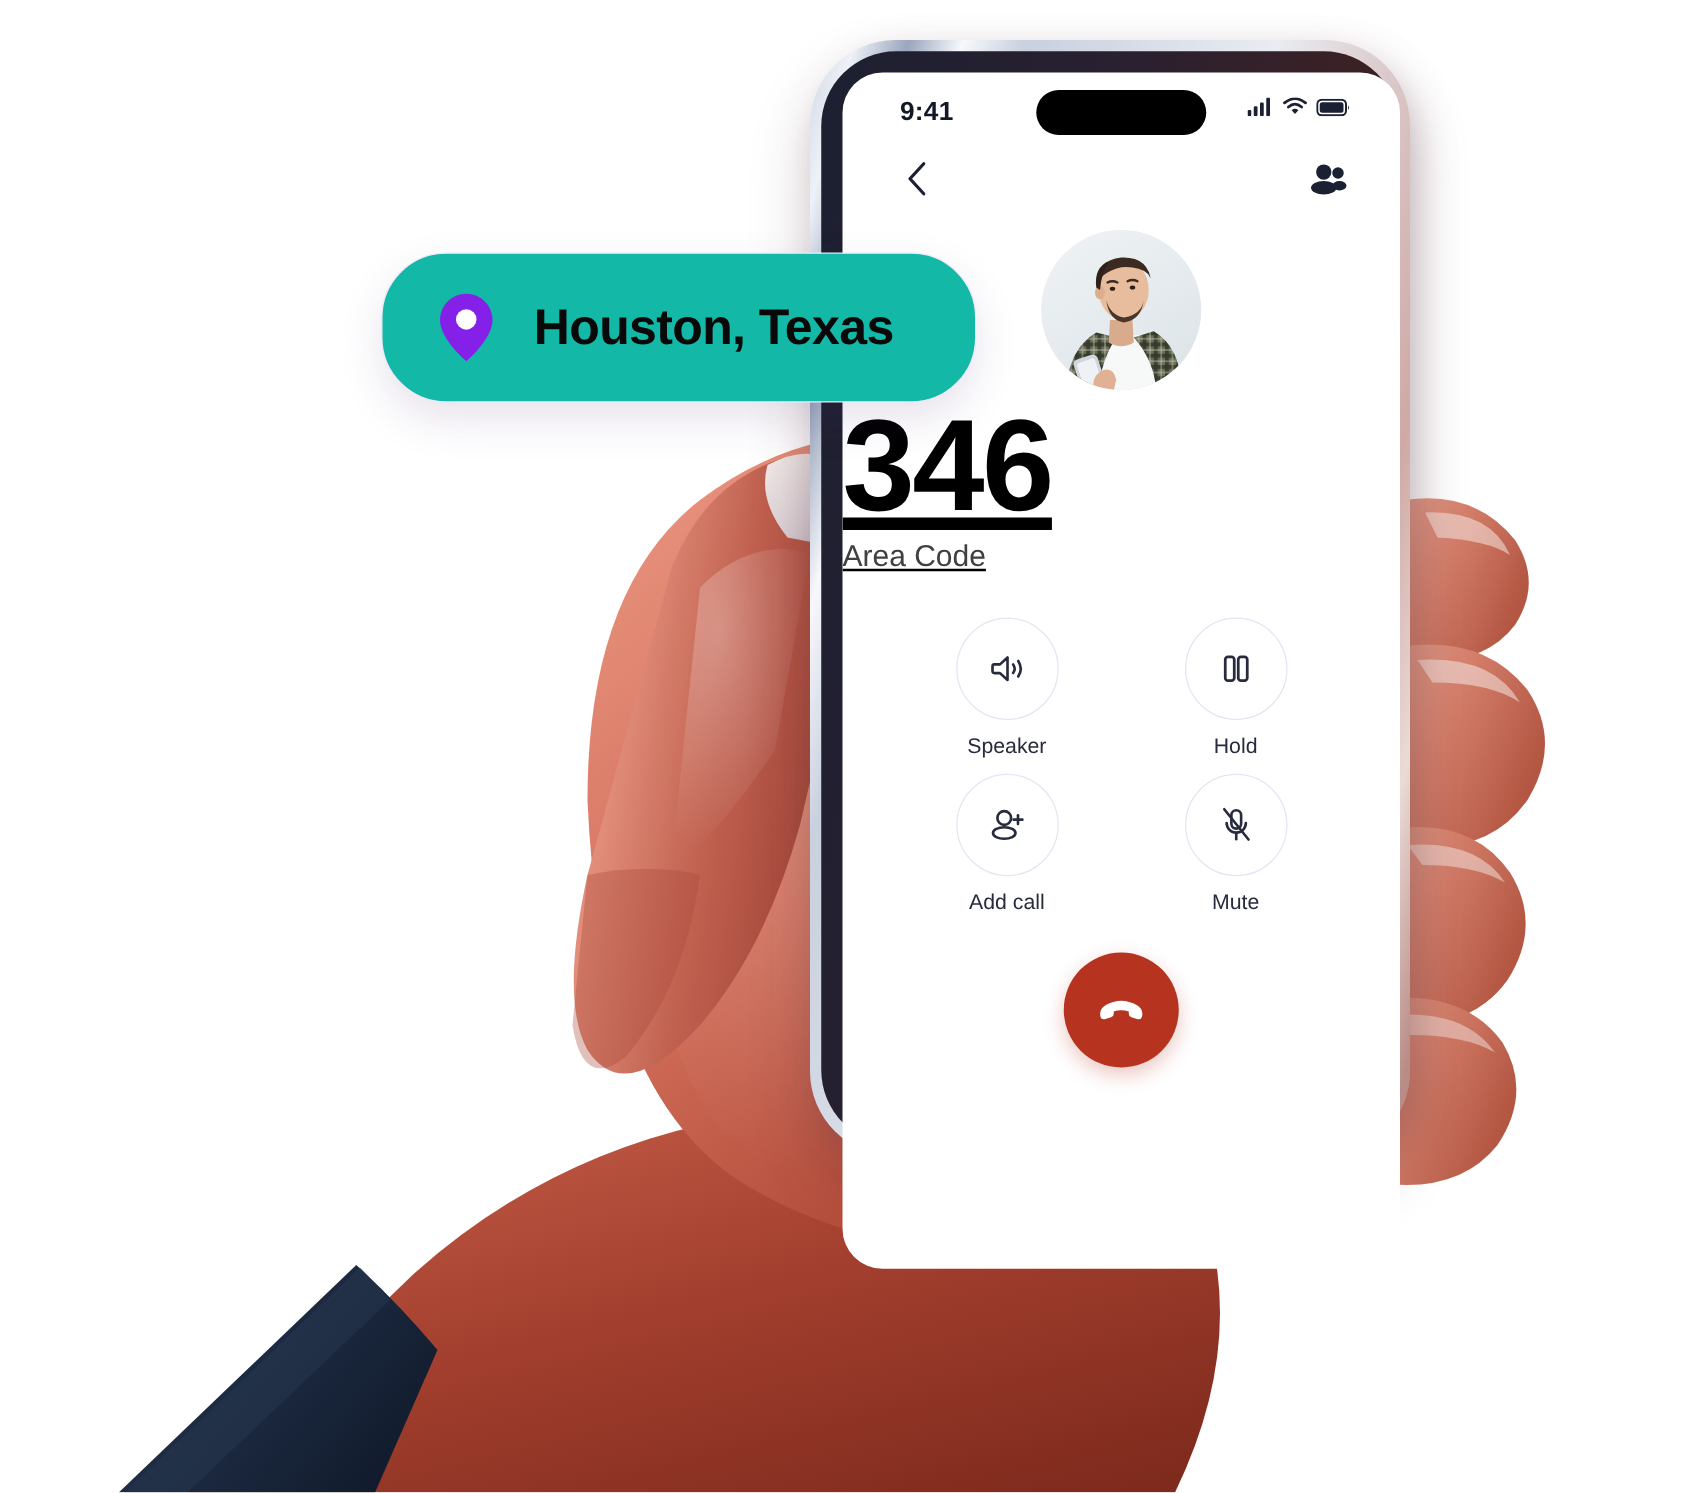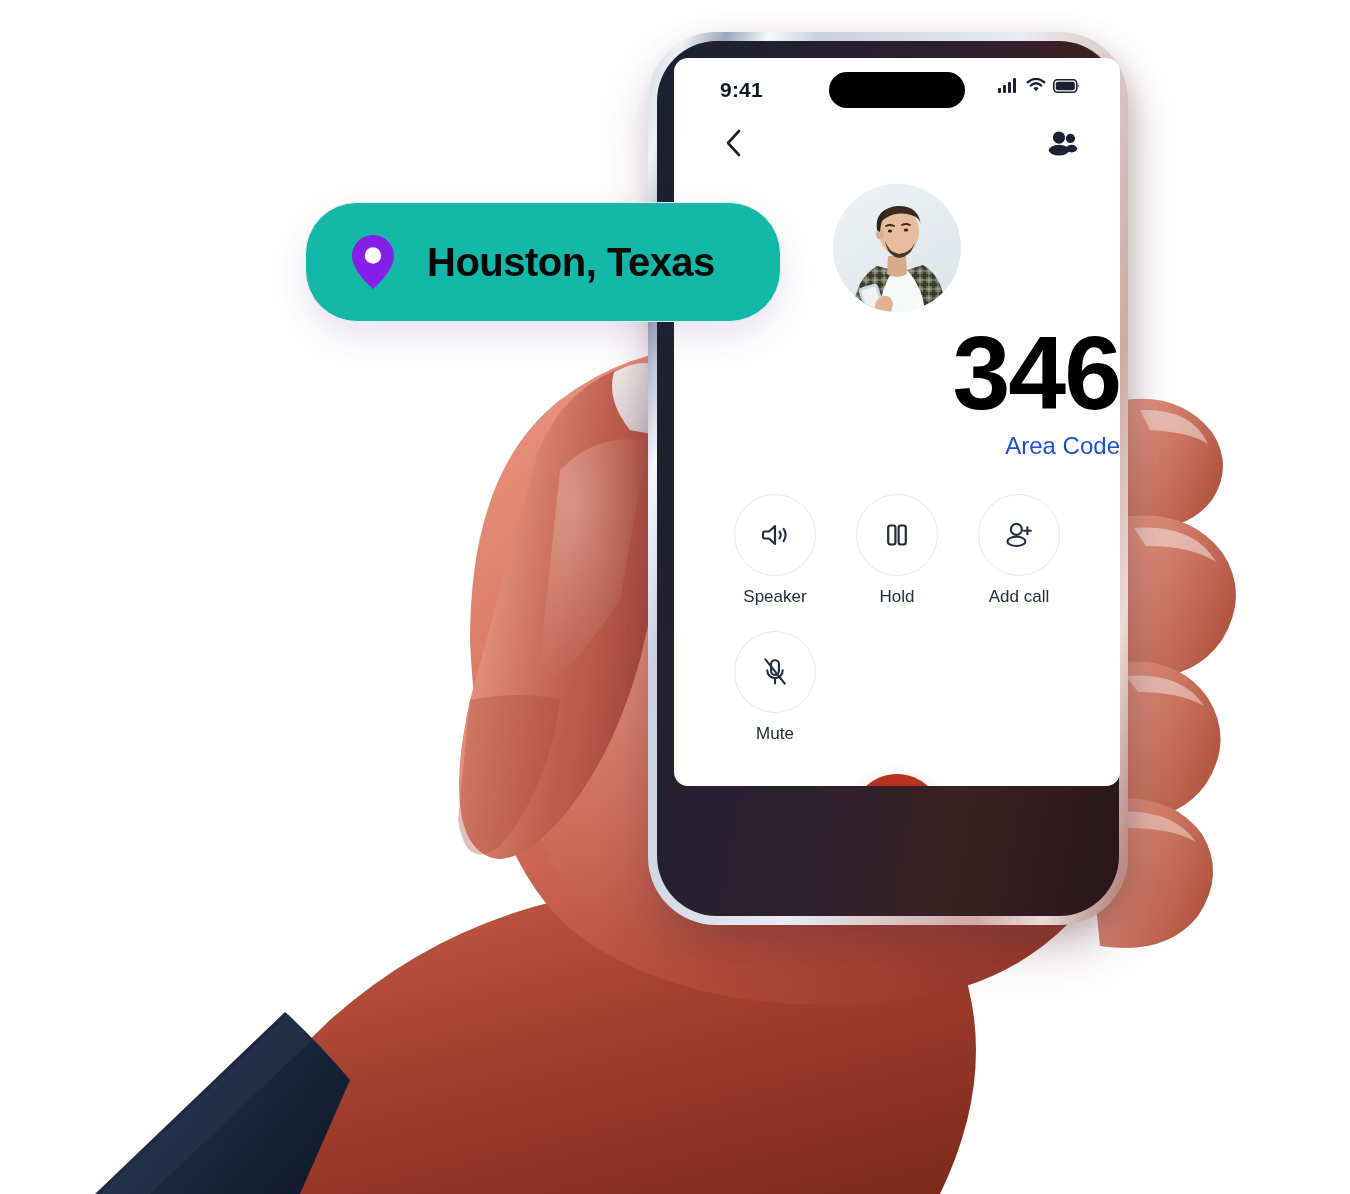--- a/index.html
+++ b/index.html
@@ -66,22 +66,22 @@
     left: 9px; top: 9px;
     width: 462px;
     height: 875px;
     border-radius: 60px;
     background: linear-gradient(100deg, #1c2030 0%, #2a2030 40%, #3a2124 70%, #2a1618 100%);
   }
   .phone-screen {
     position: absolute;
     left: 17px; top: 17px;
     width: 446px;
-    height: 728px;
-    border-radius: 14px;
+    height: 957px;
+    border-radius: 32px;
     background: #ffffff;
     overflow: hidden;
   }
 
   
   .statusbar {
     position: relative;
     height: 58px;
   }
   .sb-time {
@@ -126,22 +126,23 @@
   .nav-contacts {
     position: absolute;
     right: 38px; top: 8px;
     width: 38px; height: 38px;
     display: flex; align-items: center; justify-content: center;
     cursor: pointer;
   }
 
   
   .caller {
-    text-align: right;
+    text-align: left;
     margin-top: 2px;
+    text-decoration: underline;
   }
   .avatar {
     width: 128px;
     height: 128px;
     border-radius: 50%;
     margin: 0 auto;
     overflow: hidden;
     position: relative;
     background: #e7ecef;
   }
@@ -152,30 +153,30 @@
     font-size: 104px;
     line-height: 0.92;
     font-weight: bold;
     color: #000000;
     letter-spacing: -2px;
     font-family: "Liberation Sans", sans-serif;
   }
   .area-label {
     margin-top: 10px;
     font-size: 24px;
-    color: #1d4ed8;
+    color: #404040;
     font-weight: normal;
   }
 
   
   .actions {
     margin-top: 34px;
     display: grid;
-    grid-template-columns: repeat(3, 1fr);
-    row-gap: 24px;
+    grid-template-columns: repeat(2, 1fr);
+    row-gap: 12px;
     padding: 0 40px;
   }
   .action {
     display: flex;
     flex-direction: column;
     align-items: center;
     cursor: pointer;
   }
   .action-circle {
     position: relative;

